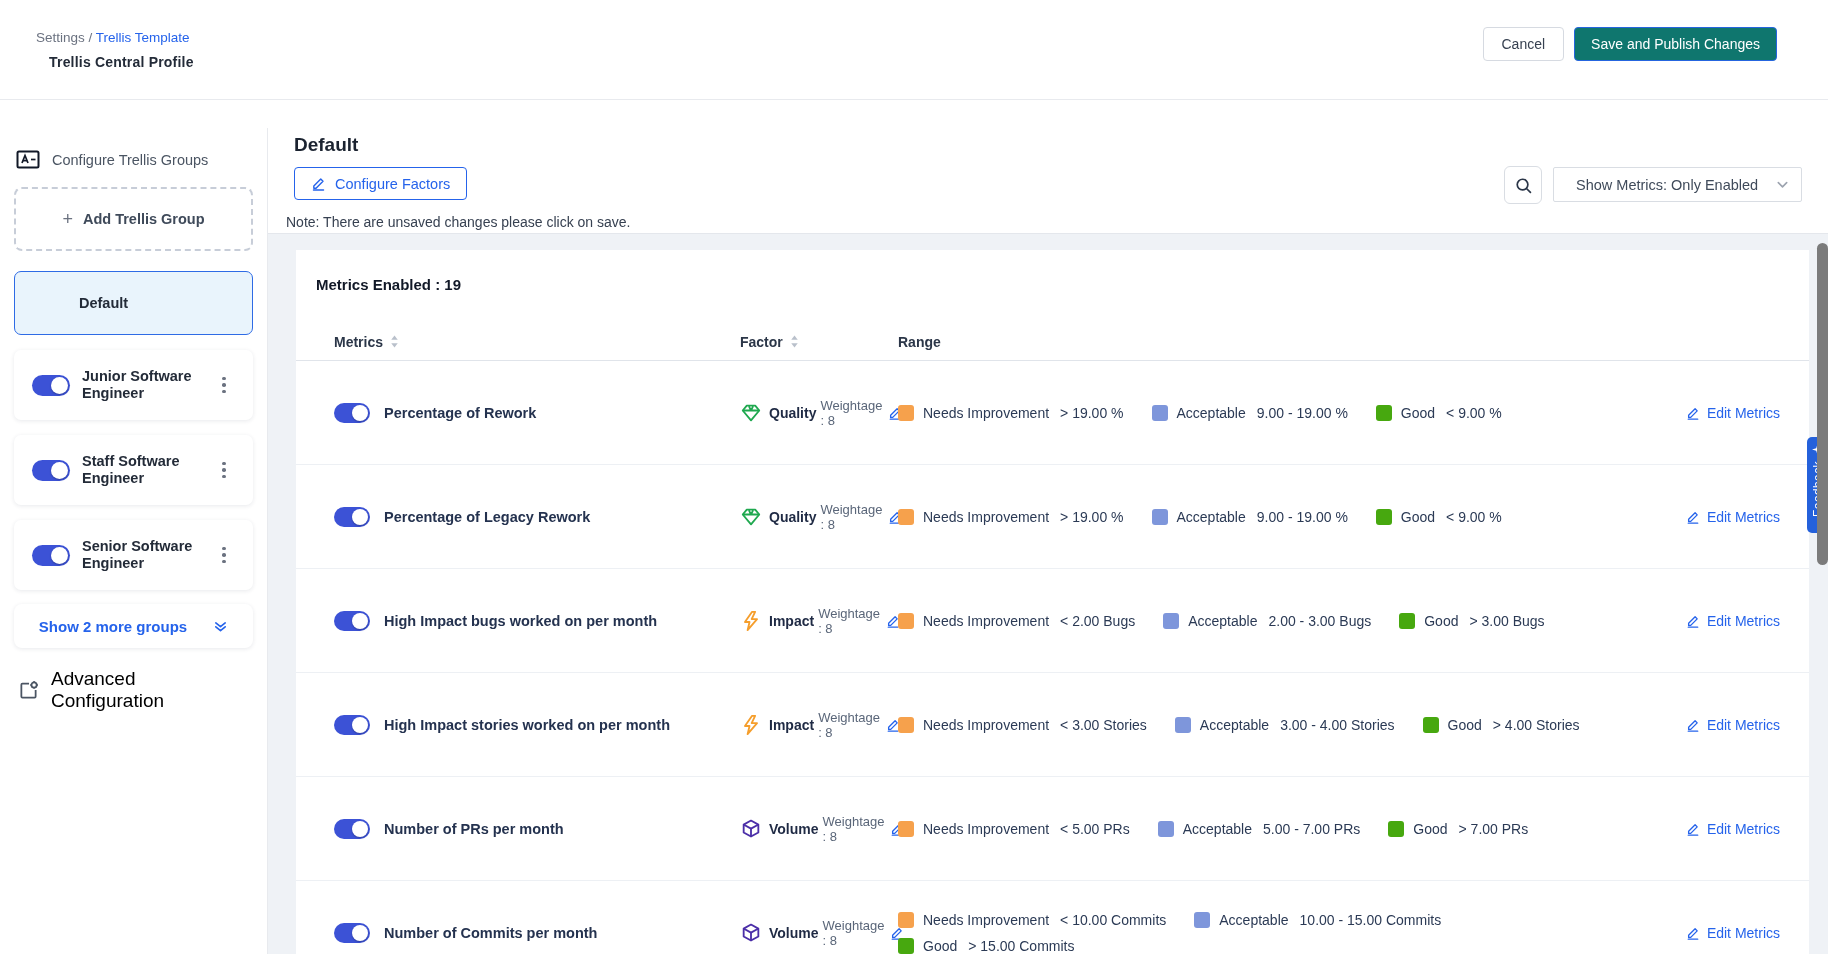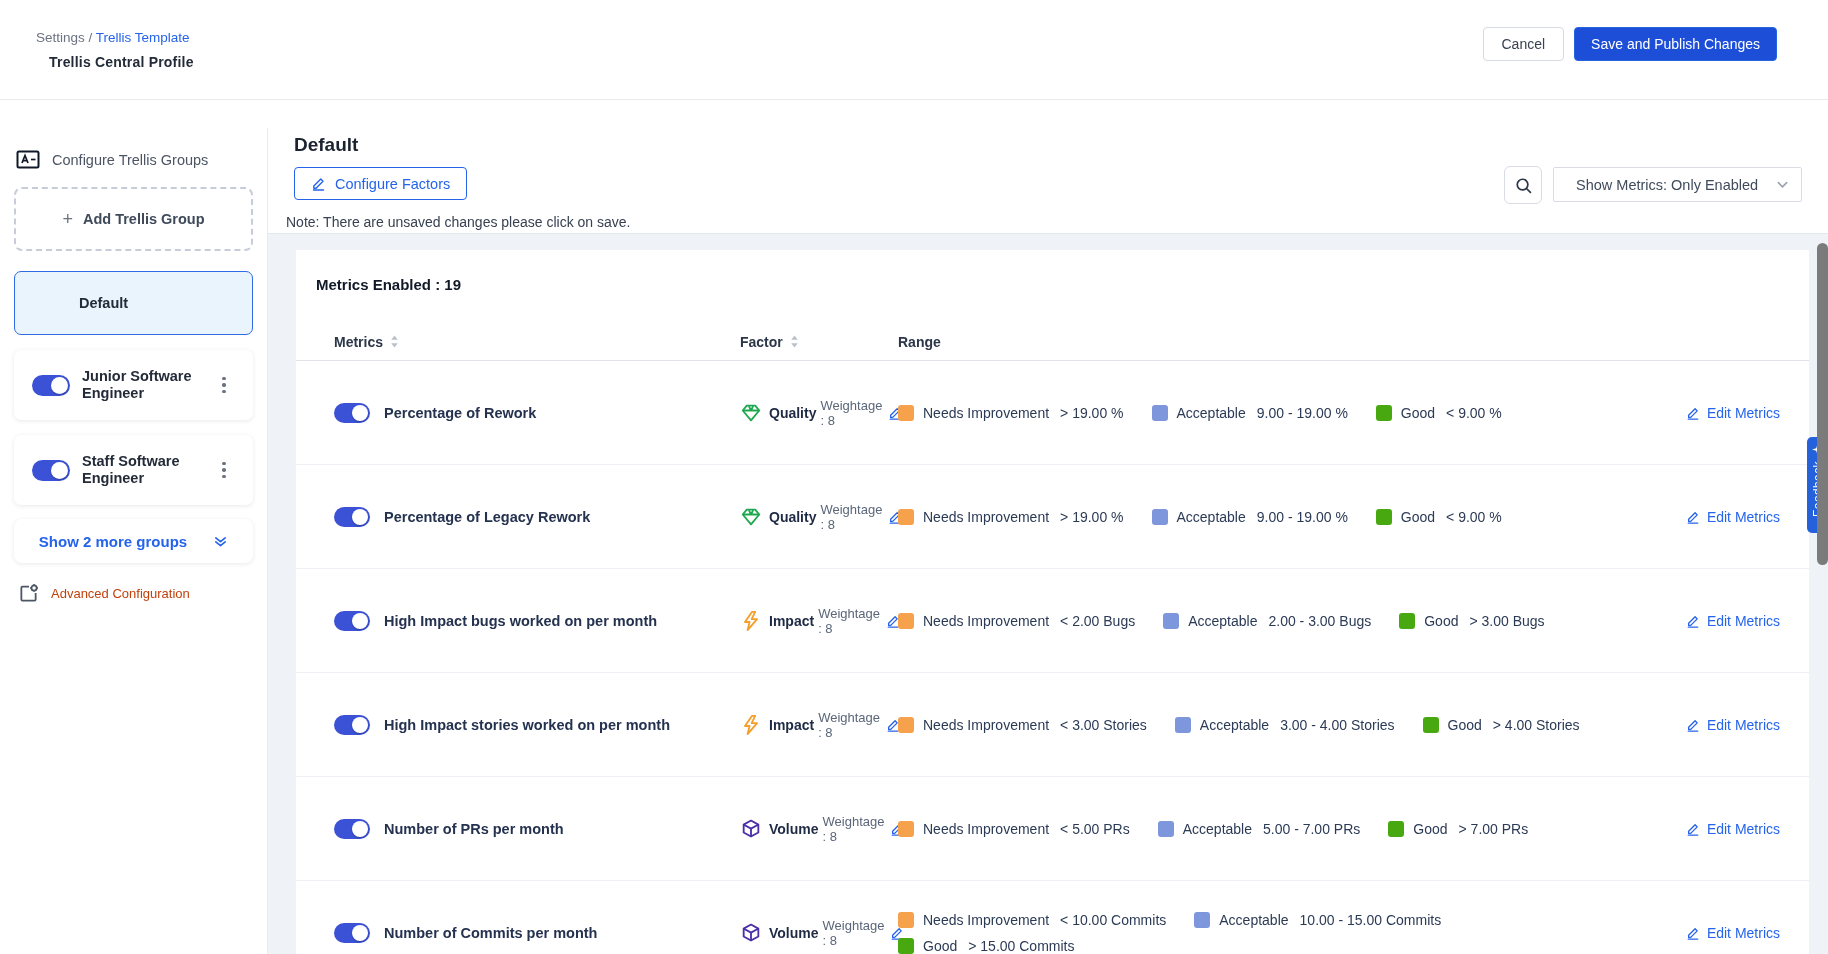--- a/index.html
+++ b/index.html
@@ -10,37 +10,37 @@
   }
 
   
   .topbar { position:absolute; left:0; top:0; width:1828px; height:100px; background:#fff; border-bottom:1px solid #e8eaee; z-index:2; }
   .breadcrumb { position:absolute; left:36px; top:30px; font-size:13.5px; color:#6b7280; }
   .breadcrumb .crumb-link { color:#2563eb; cursor:pointer; }
   .page-title { position:absolute; left:49px; top:54px; font-size:14px; font-weight:700; color:#232b38; letter-spacing:.2px; }
   .topbar-actions { position:absolute; right:51px; top:27px; display:flex; gap:10px; }
   .btn { display:inline-flex; align-items:center; justify-content:center; height:34px; border-radius:4px; font-size:14px; cursor:pointer; font-family:inherit; }
   .btn-cancel { background:#fff; border:1px solid #d6dae1; color:#374151; padding:0 18px; }
-  .btn-primary { background:#1d4ed8; border:1px solid #2565df; color:#fff; padding:0 16px; font-weight:500; }
+  .btn-primary { background:#0f766e; border:1px solid #2565df; color:#fff; padding:0 16px; font-weight:500; }
 
   
   .sidebar { position:absolute; left:0; top:128px; width:268px; bottom:0; background:#fff; border-right:1px solid #e8eaee; padding:22px 14px 0 14px; z-index:2; }
   .sb-section { display:flex; align-items:center; gap:12px; padding-left:2px; color:#4b5563; font-size:14.5px; }
   .badge-icon { display:inline-flex; }
   .add-card { margin-top:18px; height:64px; border:2px dashed #c7cdd8; border-radius:8px; display:flex; align-items:center; justify-content:center; gap:10px; cursor:pointer; background:#fff; }
   .add-card .plus { font-size:18px; color:#6b7280; font-weight:400; }
   .add-card .add-label { font-size:14.5px; font-weight:700; color:#3f4a5a; }
   .group-card { border-radius:7px; background:#fff; box-shadow:0 1px 4px rgba(25,39,64,.10); display:flex; align-items:center; cursor:pointer; }
   .selected-card { margin-top:20px; height:64px; background:#e9f4fc; border:1px solid #2e6be5; box-shadow:none; padding-left:64px; font-size:14.5px; font-weight:700; color:#232b38; }
   .sb-group { margin-top:15px; height:70px; padding:0 12px 0 18px; gap:12px; }
   .sb-group .g-name { flex:1; font-size:14.5px; font-weight:700; color:#232b38; line-height:1.18; max-width:122px; }
   .kebab { display:flex; flex-direction:column; gap:3px; padding:4px 6px; cursor:pointer; }
   .kebab i { width:3.5px; height:3.5px; border-radius:50%; background:#6b7280; }
   .show-more-card { margin-top:14px; height:44px; border-radius:8px; background:#fff; box-shadow:0 1px 4px rgba(25,39,64,.10); display:flex; align-items:center; justify-content:center; gap:26px; color:#2563eb; font-size:15px; font-weight:700; cursor:pointer; }
-  .advanced-row { margin-top:20px; display:flex; align-items:center; gap:12px; padding-left:4px; color:#c2410c; font-size:13px; cursor:pointer; }
+  .advanced-row { margin-top:20px; display:flex; align-items:center; gap:12px; padding-left:4px; color:#000000; font-size:19px; cursor:pointer; }
 
   
   .toggle { position:relative; width:38px; height:21px; border-radius:11px; background:#3c52d6; flex:0 0 auto; cursor:pointer; }
   .toggle::after { content:""; position:absolute; top:2px; right:2px; width:17px; height:17px; border-radius:50%; background:#fff; box-shadow:0 1px 2px rgba(0,0,0,.25); }
   .toggle.small { width:36px; height:20px; }
   .toggle.small::after { width:16px; height:16px; }
 
   
   .main { position:absolute; left:268px; top:128px; right:0; bottom:0; background:#eff2f6; }
   .main-top { position:absolute; left:0; top:0; right:0; height:106px; background:#fff; border-bottom:1px solid #e4e7ec; }
@@ -128,20 +128,29 @@
   <div class="group-card sb-group">
     <span class="toggle"></span>
     <span class="g-name">Staff Software Engineer</span>
     <span class="kebab">
             <i></i>
             <i></i>
             <i></i>
           </span>
   </div>
 
+  <div class="group-card sb-group">
+    <span class="toggle"></span>
+    <span class="g-name">Senior Software Engineer</span>
+    <span class="kebab">
+            <i></i>
+            <i></i>
+            <i></i>
+          </span>
+  </div>
 </div>
 
     <div class="show-more-card">
       <span>Show 2 more groups</span>
       <span>
         <svg width="15" height="15" viewBox="0 0 16 16" fill="none" stroke="#2563eb" stroke-width="1.8" stroke-linecap="round" stroke-linejoin="round">
           <path d="M3 4.2 8 8.2l5-4"></path>
             <path d="M3 8.4 8 12.4l5-4"></path>
         </svg>
       </span>

